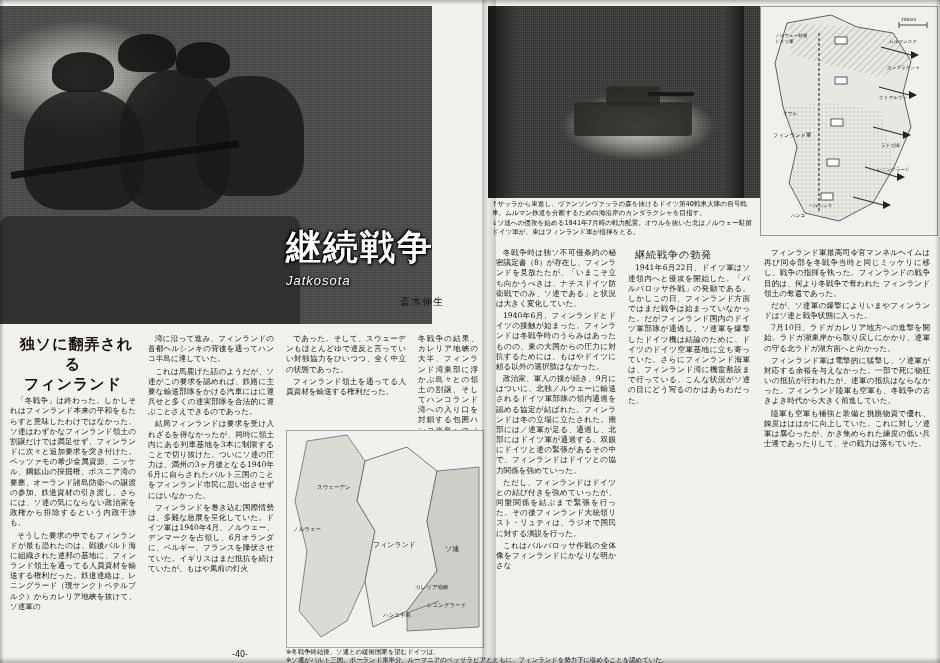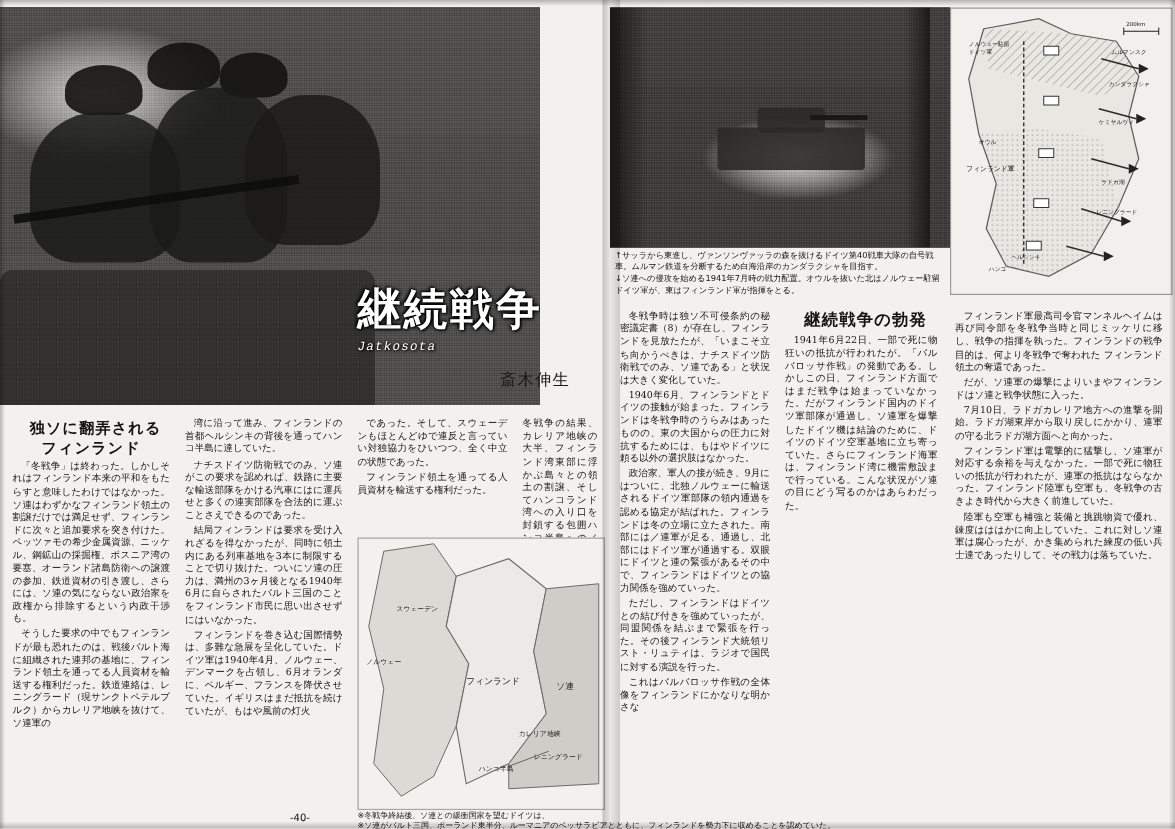--- a/index.html
+++ b/index.html
@@ -26,30 +26,30 @@
       linear-gradient(180deg,#3a3836 0%,#7d7b77 35%,#b7b5b0 55%,#55534f 78%,#242220 100%);}
   .ph3{left:760px;top:6px;width:176px;height:228px;background:#efeeea;border:1px solid #9a9894;}
 
   
   .ph4{left:286px;top:430px;width:196px;height:216px;background:#f0efec;border:1px solid #a8a6a2;}
 
   
   .title-block{position:absolute;left:286px;top:218px;width:200px;text-align:left;}
   .title-main{font-family:"DejaVu Serif",serif;font-weight:700;font-size:35px;letter-spacing:2px;
     color:#fff;text-shadow:0 0 4px #000,1px 1px 2px #000,-1px -1px 2px #000;}
-  .title-sub{font-family:Liberation Mono, monospace;font-style:italic;font-size:10px;color:#fff;
+  .title-sub{font-family:Liberation Sans, sans-serif;font-style:italic;font-size:13px;color:#fff;
     text-shadow:0 0 3px #000,1px 1px 2px #000;margin-top:2px;letter-spacing:1px;}
-  .byline{position:absolute;left:400px;top:295px;font-size:13px;color:#1a1a1a;letter-spacing:1px;}
+  .byline{position:absolute;left:400px;top:295px;font-size:10px;color:#1a1a1a;letter-spacing:1px;}
 
   
   .col{position:absolute;font-size:7.6px;line-height:1.34;text-align:justify;color:#16130f;
        font-family:"DejaVu Serif",serif;}
   .col p{margin:0 0 2px 0;text-indent:7px;}
-  .head{font-weight:700;font-size:12px;text-indent:0;text-align:center;margin:0 0 4px 0;letter-spacing:1px;}
-  .head2{font-weight:700;font-size:13px;text-indent:0;text-align:center;margin:3px 0 4px 0;letter-spacing:1px;}
+  .head{font-weight:700;font-size:15px;text-indent:0;text-align:center;margin:0 0 4px 0;letter-spacing:1px;}
+  .head2{font-weight:400;font-size:10px;text-indent:0;margin:3px 0 4px 0;letter-spacing:1px;}
 
   .c1{left:10px;top:334px;width:126px;}
   .c2{left:148px;top:334px;width:126px;}
   .c3b{left:286px;top:334px;width:120px;}
   .c4{left:418px;top:334px;width:60px;}
   .c5{left:496px;top:248px;width:120px;}
   .c6{left:628px;top:248px;width:122px;}
   .c7{left:764px;top:248px;width:166px;}
 
   .cap{position:absolute;font-size:6.6px;line-height:1.3;color:#121212;font-family:"DejaVu Sans",sans-serif;}
@@ -101,21 +101,21 @@
   <div class="byline">斎木伸生</div>
 
   <div class="col c1">
     <p class="head">独ソに翻弄される<br>フィンランド</p>
     <p>「冬戦争」は終わった。しかしそれはフィンランド本来の平和をもたらすと意味したわけではなかった。ソ連はわずかなフィンランド領土の割譲だけでは満足せず、フィンランドに次々と追加要求を突き付けた。ペッツァモの希少金属資源、ニッケル、鋼鉱山の採掘権、ボスニア湾の要塞、オーランド諸島防衛への譲渡の参加、鉄道資材の引き渡し、さらには、ソ連の気にならない政治家を政権から排除するという内政干渉も。</p>
     <p>そうした要求の中でもフィンランドが最も恐れたのは、戦後バルト海に組織された連邦の基地に、フィンランド領土を通ってる人員資材を輸送する権利だった。鉄道連絡は、レニングラード（現サンクトペテルブルク）からカレリア地峡を抜けて、ソ連軍の</p>
   </div>
 
   <div class="col c2">
     <p>湾に沿って進み、フィンランドの首都ヘルシンキの背後を通ってハンコ半島に達していた。</p>
-    <p>ナチスドイツ防衛戦でのみ、ソ連がこの要求を認めれば、鉄路に主要な輸送部隊をかける汽車にはに運兵せと多くの連実部隊を合法的に運ぶことさえできるのであった。</p>
+    <p>これは馬鹿げた話のようだが、ソ連がこの要求を認めれば、鉄路に主要な輸送部隊をかける汽車にはに運兵せと多くの連実部隊を合法的に運ぶことさえできるのであった。</p>
     <p>結局フィンランドは要求を受け入れざるを得なかったが、同時に領土内にある列車基地を3本に制限することで切り抜けた。ついにソ連の圧力は、満州の3ヶ月後となる1940年6月に自らされたバルト三国のことをフィンランド市民に思い出させずにはいなかった。</p>
     <p>フィンランドを巻き込む国際情勢は、多難な急展を呈化していた。ドイツ軍は1940年4月、ノルウェー、デンマークを占領し、6月オランダに、ベルギー、フランスを降伏させていた。イギリスはまだ抵抗を続けていたが、もはや風前の灯火</p>
   </div>
 
   <div class="col c3b">
     <p>であった。そして、スウェーデンもほとんどゆで連反と言っていい対独協力をひいつつ、全く中立の状態であった。</p>
     <p>フィンランド領土を通ってる人員資材を輸送する権利だった。</p>
   </div>
 
   <div class="col c4">
@@ -162,21 +162,21 @@
   <div class="col c5">
     <p>冬戦争時は独ソ不可侵条約の秘密議定書（8）が存在し、フィンランドを見放たたが、「いまこそ立ち向かうべきは、ナチスドイツ防衛戦でのみ、ソ連である」と状況は大きく変化していた。</p>
     <p>1940年6月、フィンランドとドイツの接触が始まった。フィンランドは冬戦争時のうらみはあったものの、東の大国からの圧力に対抗するためには、もはやドイツに頼る以外の選択肢はなかった。</p>
     <p>政治家、軍人の接が続き、9月にはついに、北独ノルウェーに輸送されるドイツ軍部隊の領内通過を認める協定が結ばれた。フィンランドは冬の立場に立たされた。南部には／連軍が足る、通過し、北部にはドイツ軍が通過する。双眼にドイツと連の緊張があるその中で、フィンランドはドイツとの協力関係を強めていった。</p>
     <p>ただし、フィンランドはドイツとの結び付きを強めていったが、同盟関係を結ぶまで緊張を行った。その後フィンランド大統領リスト・リュティは、ラジオで国民に対する演説を行った。</p>
     <p>これはバルバロッサ作戦の全体像をフィンランドにかなりな明かさな</p>
   </div>
 
   <div class="col c6">
     <p class="head2">継続戦争の勃発</p>
-    <p>1941年6月22日、一部で死に物狂いの抵抗が行われたが。「バルバロッサ作戦」の発動である。しかしこの日、フィンランド方面ではまだ戦争は始まっていなかった。だがフィンランド国内のドイツ軍部隊が通過し、ソ連軍を爆撃したドイツ機は結論のために、ドイツのドイツ空軍基地に立ち寄っていた。さらにフィンランド海軍は、フィンランド湾に機雷敷設まで行っている。こんな状況がソ連の目にどう写るのかはあらわだった。</p>
+    <p>1941年6月22日、ドイツ軍はソ連領内へと侵攻を開始した。「バルバロッサ作戦」の発動である。しかしこの日、フィンランド方面ではまだ戦争は始まっていなかった。だがフィンランド国内のドイツ軍部隊が通過し、ソ連軍を爆撃したドイツ機は結論のために、ドイツのドイツ空軍基地に立ち寄っていた。さらにフィンランド海軍は、フィンランド湾に機雷敷設まで行っている。こんな状況がソ連の目にどう写るのかはあらわだった。</p>
   </div>
 
   <div class="pg pg-r">-41-</div>
 
   <div class="cap cap-foot">
     <div>※冬戦争終結後、ソ連との緩衝国家を望むドイツは、</div>
     <div>※ソ連がバルト三国、ポーランド東半分、ルーマニアのベッサラビアとともに、フィンランドを勢力下に収めることを認めていた。</div>
   </div>
 
   <div class="photo ph3">

